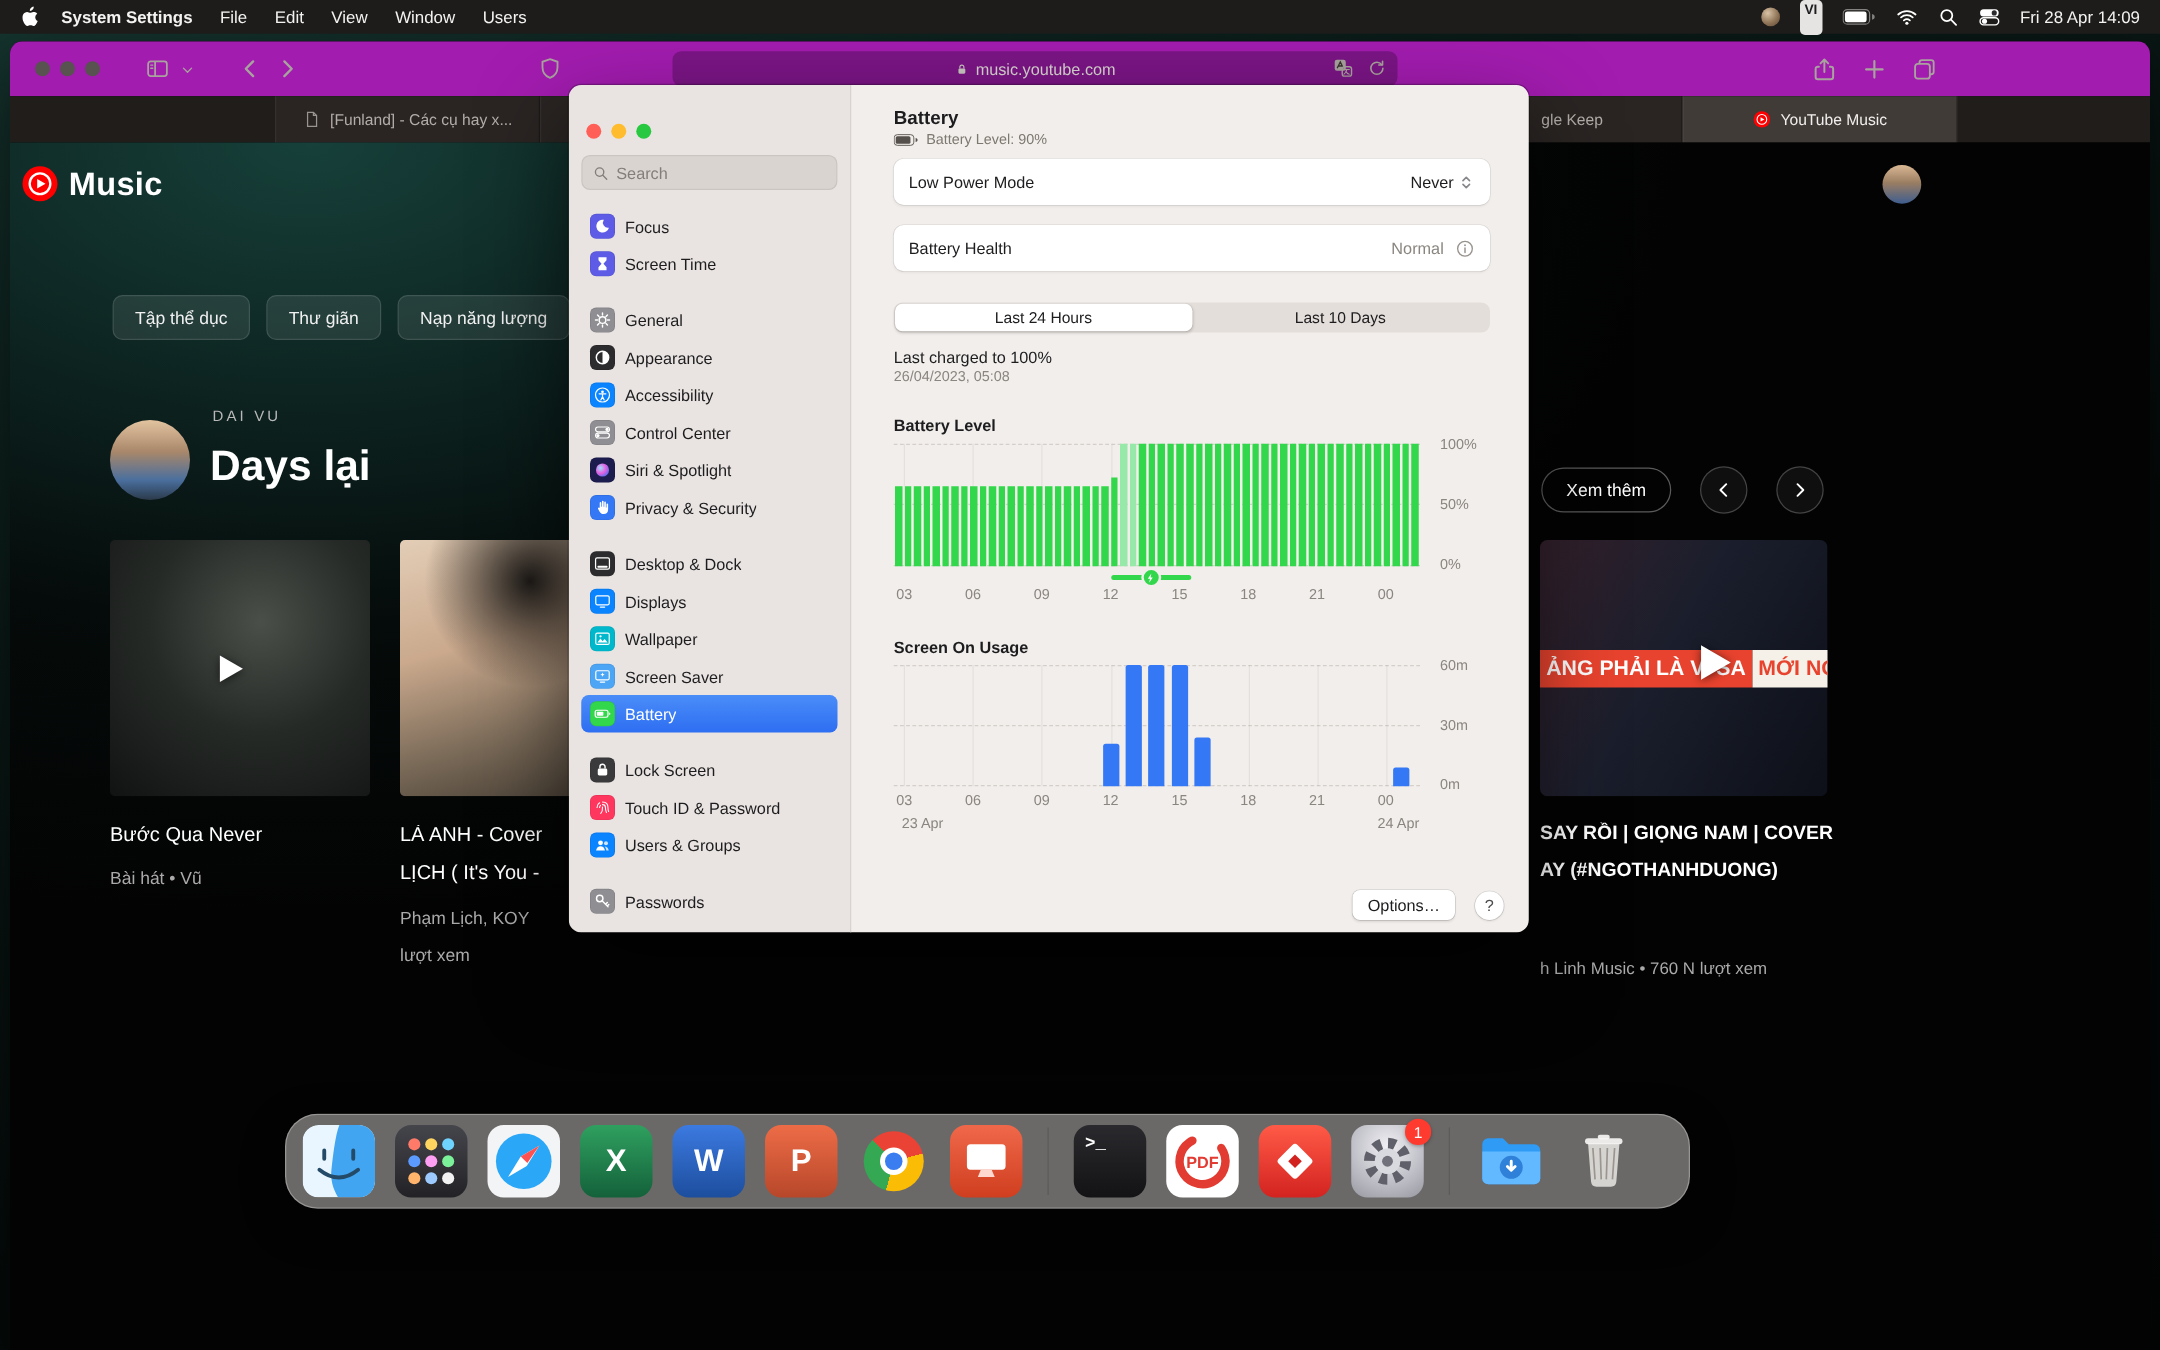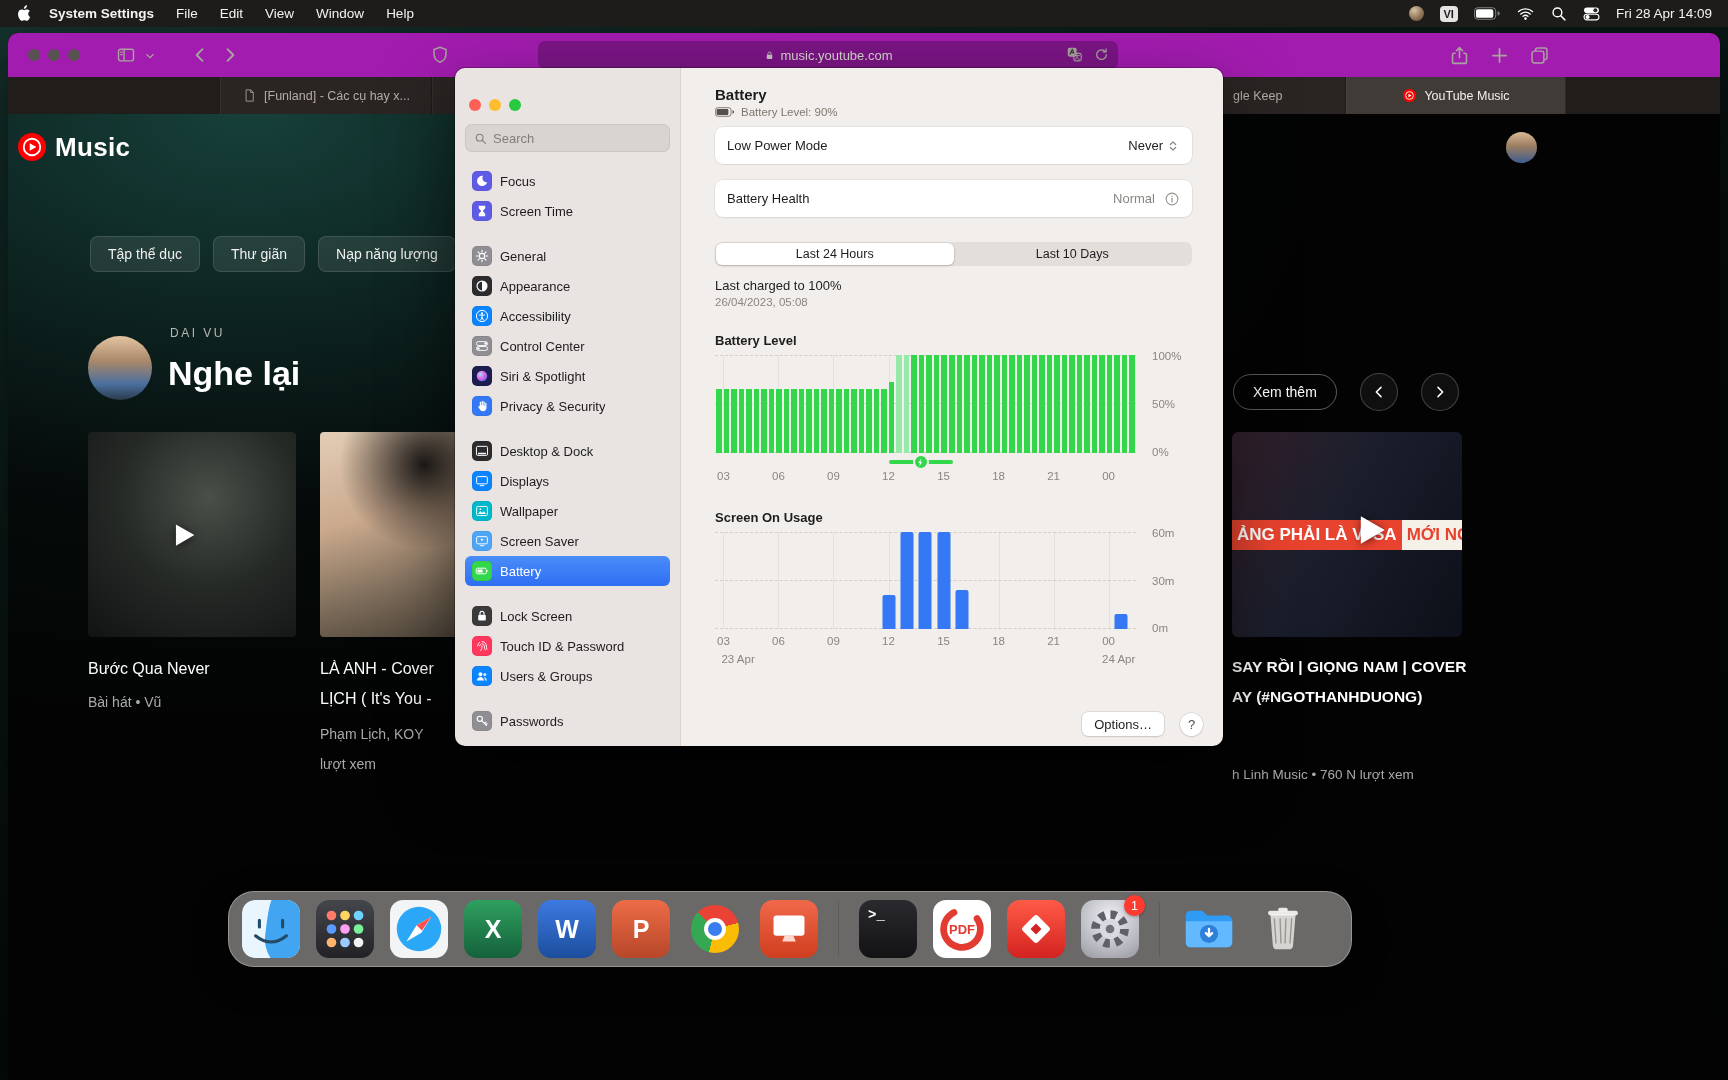--- a/index.html
+++ b/index.html
@@ -9,21 +9,21 @@
   [data-icon]{ display:inline-flex; align-items:center; justify-content:center; }
   [data-icon] svg{ width:100%; height:100%; display:block; }
 
   
   .menu-bar { position:absolute; top:0; left:0; right:0; height:27px; background:#1d1c1b; display:flex; align-items:center; padding:0 16px; color:#f4f3f2; font-size:13.5px; z-index:40; }
   .mb-apple { width:15px; height:17px; color:#fff; }
   .mb-app { margin-left:18px; font-weight:700; }
   .mb-menus { display:flex; gap:22px; margin-left:22px; }
   .mb-right { margin-left:auto; display:flex; align-items:center; gap:16px; }
   .mb-circle { width:15px; height:15px; border-radius:50%; background:radial-gradient(circle at 35% 30%,#d9c2a6,#8a6f52 60%,#5c4634); }
-  .mb-vi { background:#e6e4e2; color:#1d1d1f; border-radius:4px; padding:0 4px; font-size:11px; font-weight:700; height:16px; line-height:16px; }
+  .mb-vi { background:#e6e4e2; color:#1d1d1f; border-radius:4px; padding:0 4px; font-size:11px; font-weight:700; height:28px; line-height:16px; }
   .mb-batt { width:27px; height:13px; color:#fff; }
   .mb-ic { width:17px; height:17px; color:#fff; }
   .mb-clock { font-size:13.5px; }
 
   
   .safari { position:absolute; left:8px; top:33px; right:8px; bottom:0; border-radius:10px 10px 0 0; overflow:hidden; background:#030303; box-shadow:0 20px 60px rgba(0,0,0,.6); z-index:1; }
   .sf-toolbar { position:relative; height:44px; background:#a21caf; }
   .tl { display:flex; gap:8px; }
   .tl-dot { width:12px; height:12px; border-radius:50%; }
   .sf-toolbar .tl { position:absolute; left:20px; top:16px; }
@@ -159,21 +159,21 @@
         <svg viewBox="0 0 17 21">
           <path d="M14.3 11.1c0-2.4 1.9-3.5 2-3.6-1.1-1.6-2.8-1.8-3.4-1.8-1.5-.2-2.8.8-3.6.8-.7 0-1.8-.8-3-.8-1.6 0-3 .9-3.8 2.3-1.6 2.8-.4 7 1.2 9.3.8 1.1 1.7 2.4 2.9 2.3 1.2 0 1.6-.7 3-.7s1.8.7 3 .7c1.2 0 2-1.1 2.8-2.3.9-1.3 1.2-2.6 1.3-2.7-.1 0-2.4-1-2.4-3.5zM11.8 3.3c.7-.8 1.1-1.9 1-3-1 0-2.1.7-2.8 1.5-.6.7-1.2 1.8-1 2.9 1.1.1 2.2-.6 2.8-1.4z" fill="currentColor"></path>
         </svg>
       </span>
     <span class="mb-app">System Settings</span>
     <nav class="mb-menus" id="mbMenus">
         <span>File</span>
         <span>Edit</span>
         <span>View</span>
         <span>Window</span>
-        <span>Help</span>
+        <span>Users</span>
       </nav>
     <div class="mb-right">
       <span class="mb-circle"></span>
       <span class="mb-vi">VI</span>
       <span class="mb-batt" data-icon="batterymenu">
           <svg viewBox="0 0 28 13">
             <rect x="0.5" y="0.5" width="22" height="12" rx="3.5" fill="none" stroke="currentColor" opacity=".45"></rect>
             <rect x="2" y="2" width="18" height="9" rx="2" fill="currentColor"></rect>
             <path d="M24.5 4.2v4.6c1.4-.4 2.2-1.2 2.2-2.3s-.8-1.9-2.2-2.3z" fill="currentColor" opacity=".45"></path>
           </svg>
@@ -321,21 +321,21 @@
         <span class="yt-brand-text">Music</span>
       </div>
       <div class="yt-avatar"></div>
       <div class="yt-chips" id="ytChips">
           <div class="yt-chip">Tập thể dục</div>
           <div class="yt-chip">Thư giãn</div>
           <div class="yt-chip">Nạp năng lượng</div>
         </div>
       <div class="yt-profile-pic"></div>
       <div class="yt-profile-name">DAI VU</div>
-      <div class="yt-section-title">Nghe lại</div>
+      <div class="yt-section-title">Days lại</div>
       <button class="yt-more">Xem thêm</button>
       <div class="yt-nav">
         <span class="yt-navbtn" data-icon="chevleft">
             <svg viewBox="0 0 24 24">
               <path d="M15 5l-7 7 7 7" fill="none" stroke="currentColor" stroke-width="2.3" stroke-linecap="round" stroke-linejoin="round"></path>
             </svg>
           </span>
         <span class="yt-navbtn" data-icon="chevright">
             <svg viewBox="0 0 24 24">
               <path d="M9 5l7 7-7 7" fill="none" stroke="currentColor" stroke-width="2.3" stroke-linecap="round" stroke-linejoin="round"></path>

